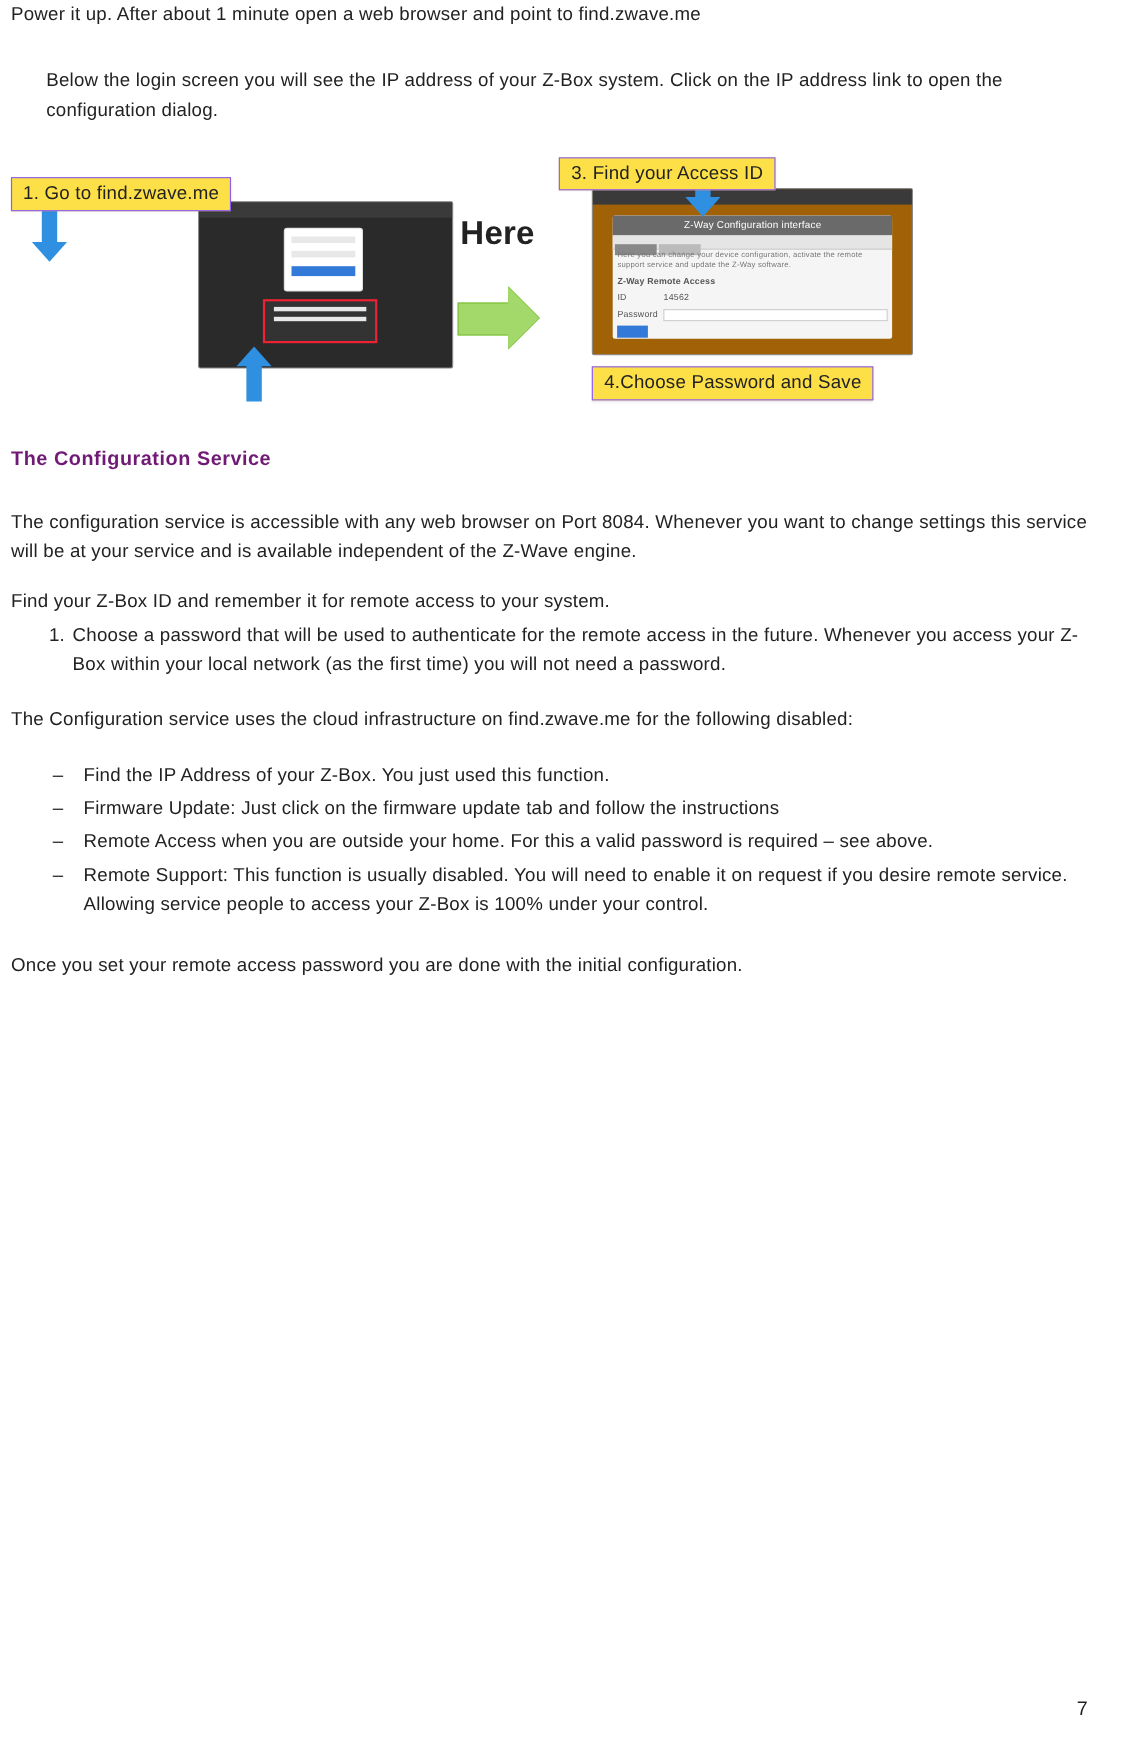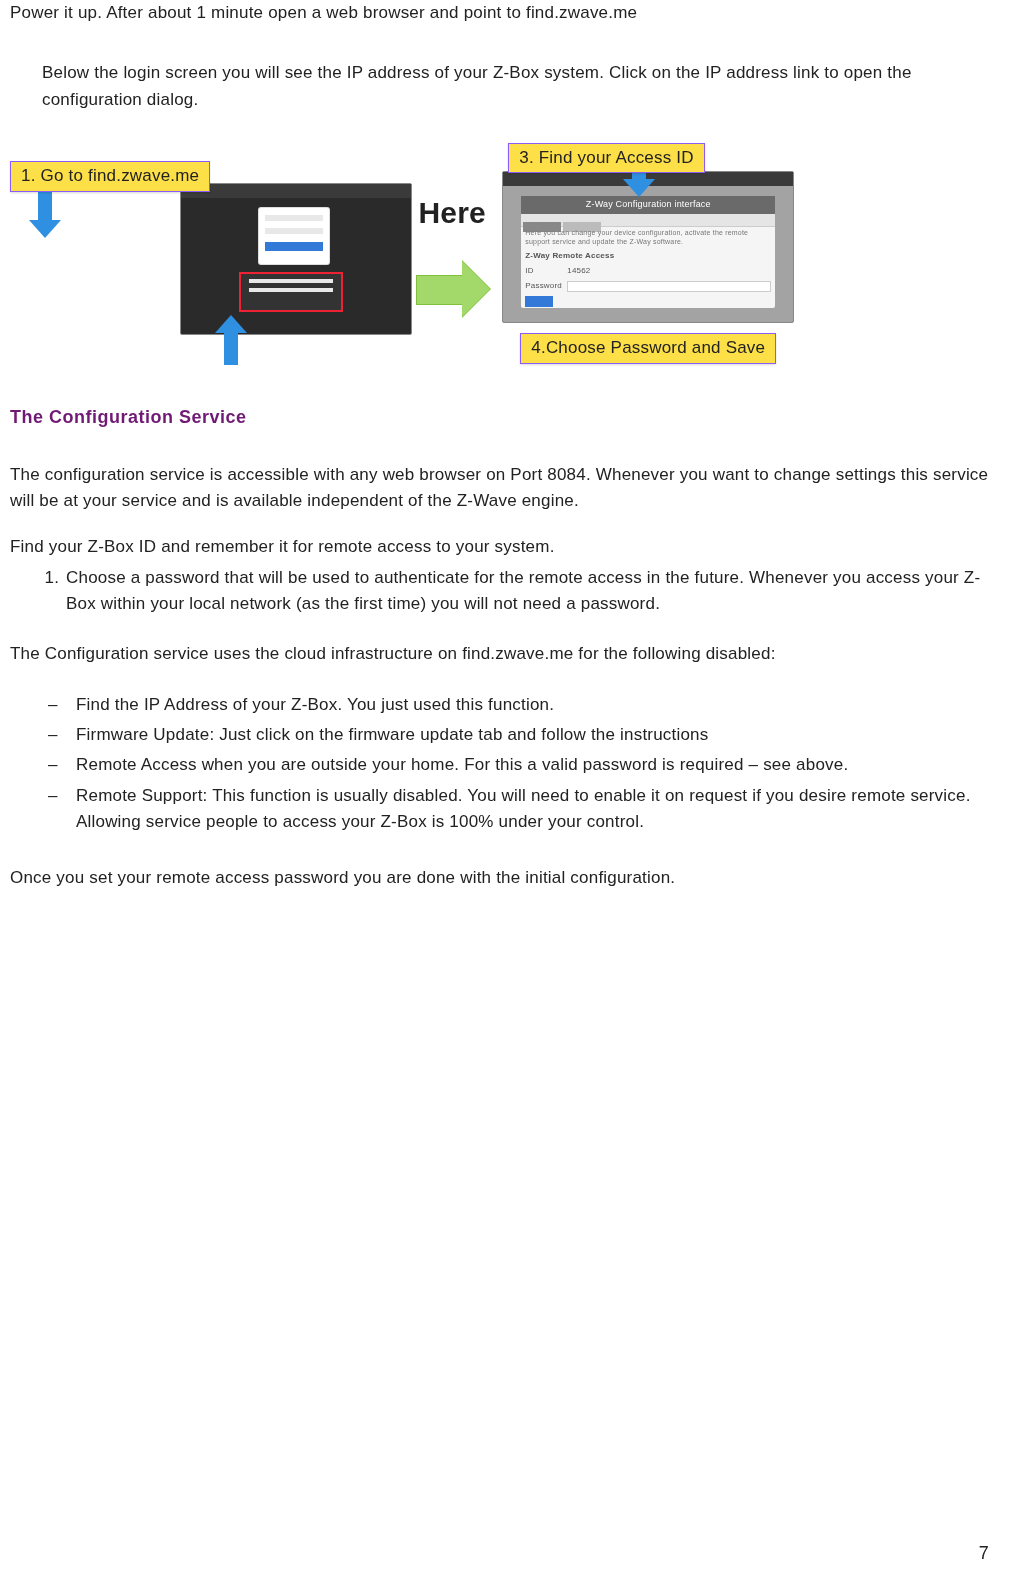--- a/index.html
+++ b/index.html
@@ -120,21 +120,21 @@
     border-top:29px solid transparent;border-bottom:29px solid transparent;
     border-left:29px solid #7fbf3c; z-index:-1;
   }
   .setup-title {
     font-family: Arial, sans-serif;
     font-weight: bold;
     font-size: 30px;
     text-align: center;
     margin: 0 8px -6px 8px;
   }
-  .panel2 .browser { width:290px; height:150px; background:#a3a3a3; }
+  .panel2 .browser { width:290px; height:150px; background:#a16207;margin-left:36px; }
   .dialog {
     position:absolute; left:18px; top:24px; width:254px; height:112px;
     background:#f5f5f5; border-radius:2px;
   }
   .dialog .titlebar {
     background:#6a6a6a;color:#fff;font-size:9px;text-align:center;
     padding:2px 0;
   }
   .dialog .tabs { height:12px; background:#e5e5e5; border-bottom:1px solid #ccc;}
   .dialog .tab { display:inline-block;width:38px;height:10px;margin:1px 0 0 2px;background:#888;}

